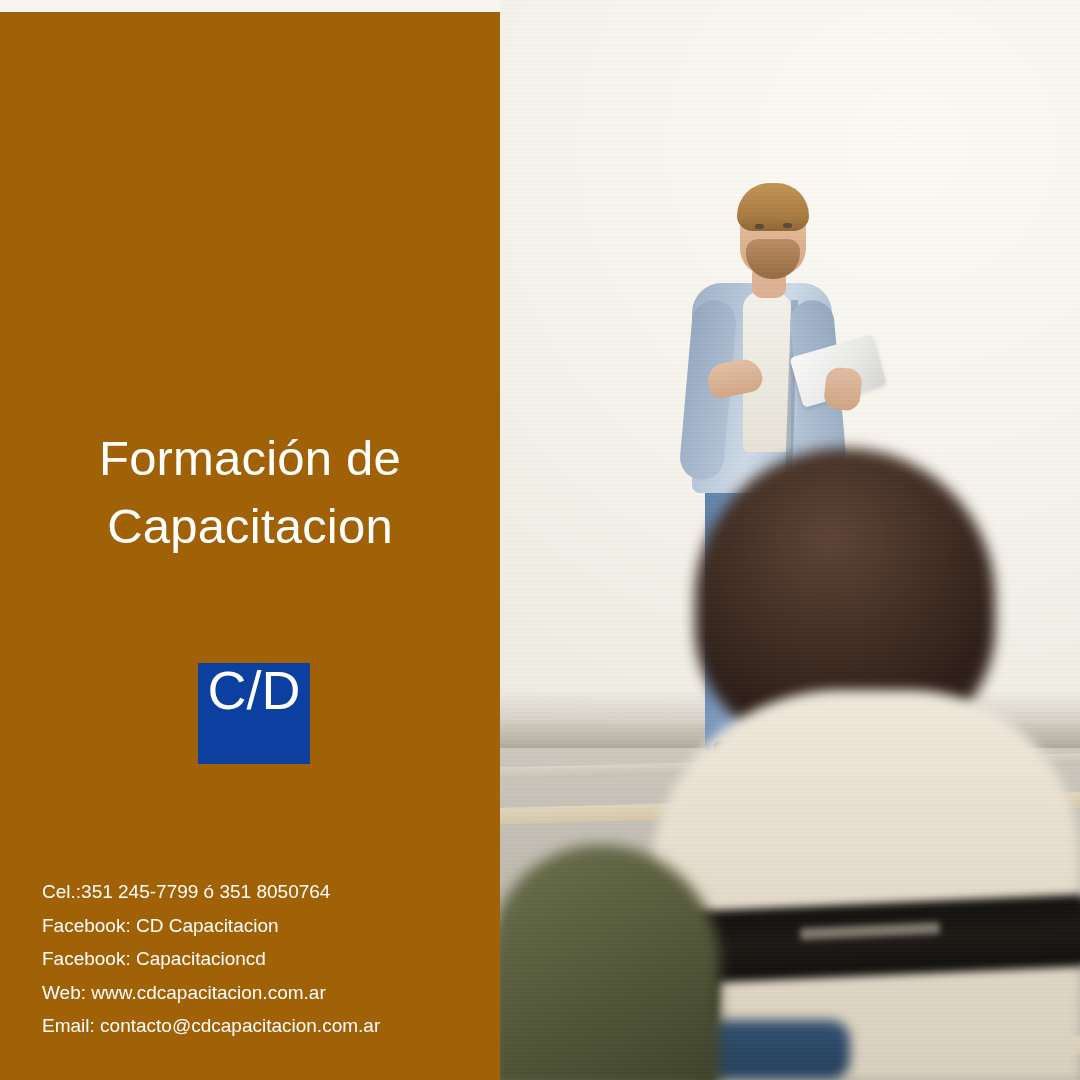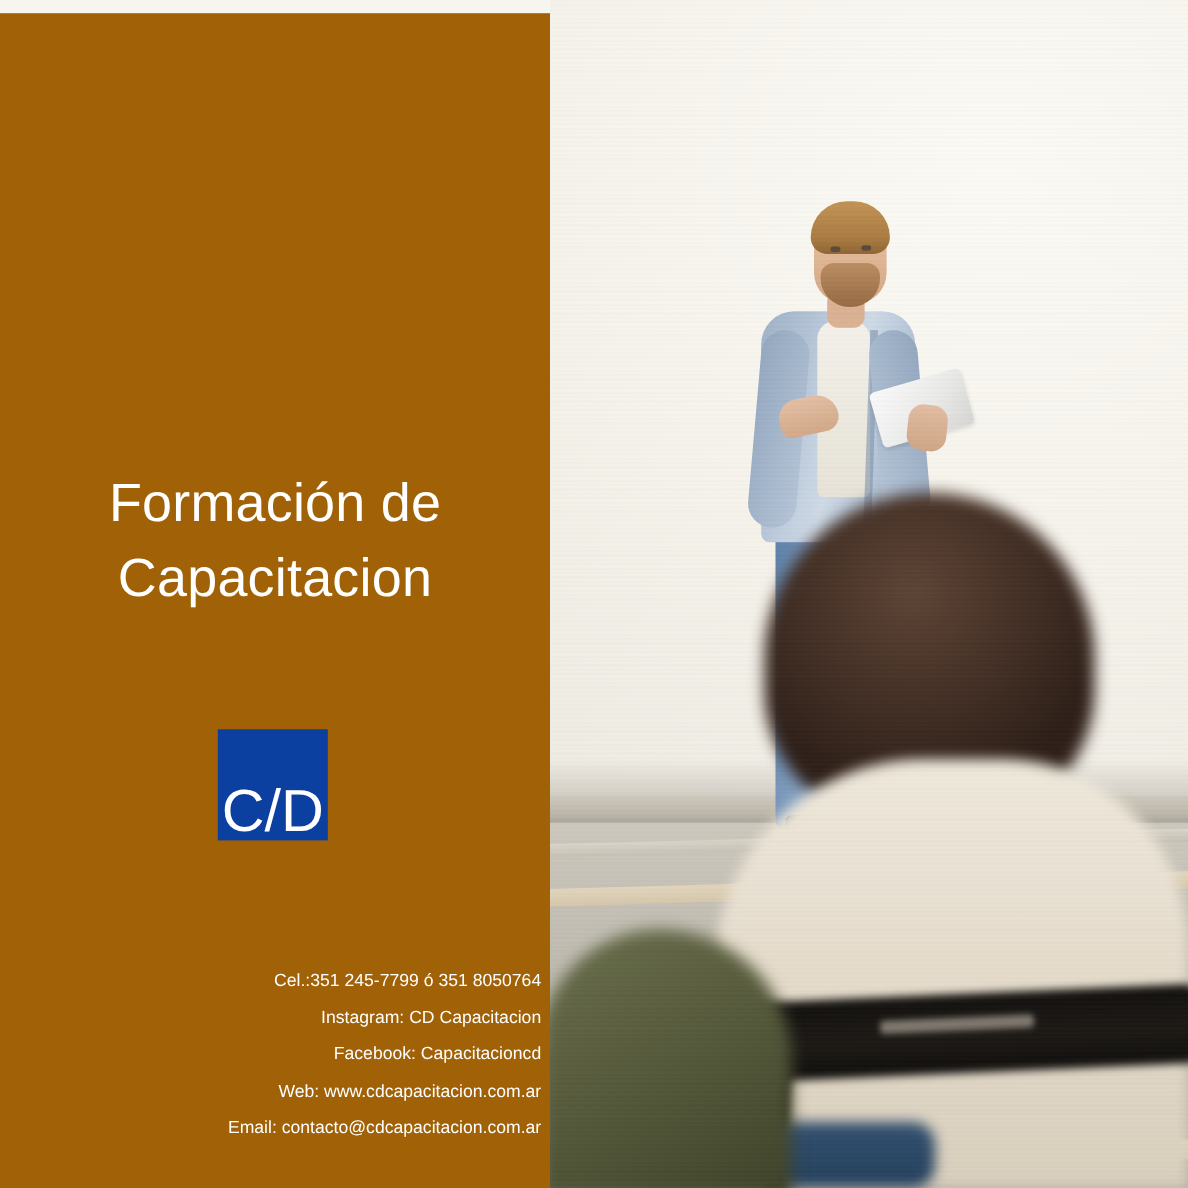--- a/index.html
+++ b/index.html
@@ -41,49 +41,48 @@
     font-size: 49px;
     font-weight: 400;
     line-height: 68px;
     letter-spacing: 0.2px;
   }
 
   .logo {
     position: absolute;
     left: 198px;
     top: 651px;
-    width: 100px;
+    width: 112px;
     height: 101px;
     background: #0b3fa0;
     display: flex;
-    align-items: flex-end;
+    align-items: flex-start;
     justify-content: center;
   }
   .logo-text {
     color: #ffffff;
     font-size: 54px;
     font-weight: 400;
     line-height: 1;
     letter-spacing: 0px;
   }
 
   .contact {
     position: absolute;
     left: 42px;
     top: 863px;
     width: 450px;
   }
   .contact-line {
     display: block;
     color: #ffffff;
-    font-size: 16px;
+    font-size: 19px;
     font-weight: 400;
     line-height: 33.5px;
     white-space: nowrap;
-    text-align: right;
   }
 
   
   .photo {
     position: absolute;
     left: 500px;
     top: 0;
     width: 580px;
     height: 1080px;
     overflow: hidden;
@@ -376,21 +375,21 @@
       <span class="title-line">Formación de</span>
       <span class="title-line">Capacitacion</span>
     </div>
 
     <div class="logo">
       <span class="logo-text">C/D</span>
     </div>
 
     <div class="contact">
       <span class="contact-line">Cel.:351 245-7799 ó 351 8050764</span>
-      <span class="contact-line">Instagram: CD Capacitacion</span>
+      <span class="contact-line">Facebook: CD Capacitacion</span>
       <span class="contact-line">Facebook: Capacitacioncd</span>
       <span class="contact-line">Web: www.cdcapacitacion.com.ar</span>
       <span class="contact-line">Email: contacto@cdcapacitacion.com.ar</span>
     </div>
 
   </div>
 
 </div>
 
 </body></html>

